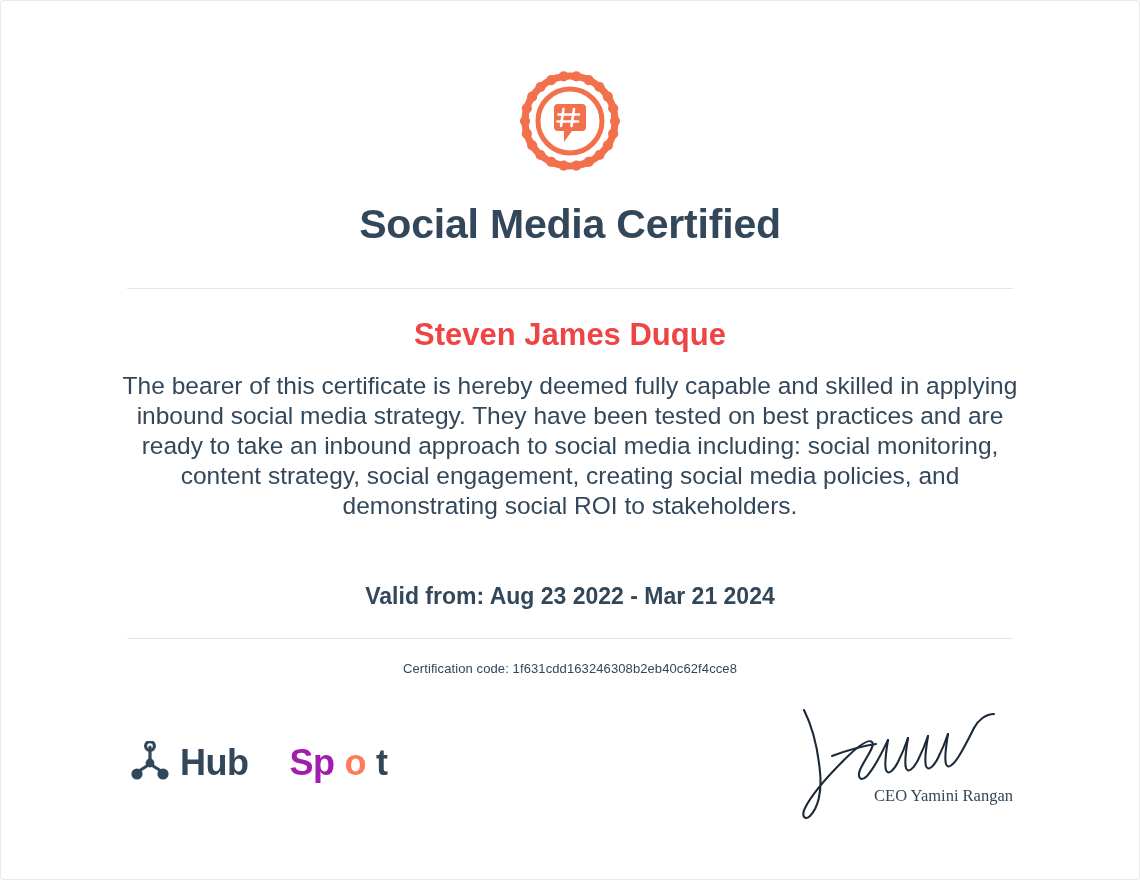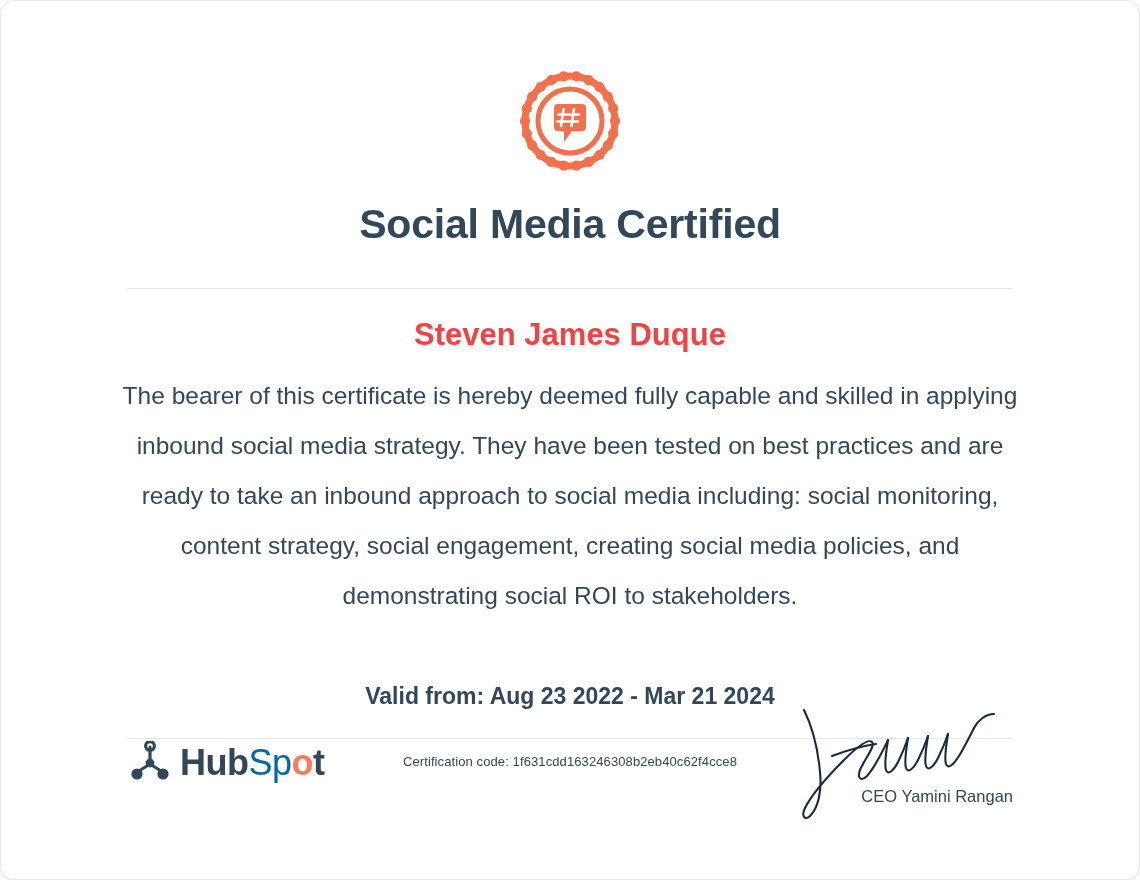--- a/index.html
+++ b/index.html
@@ -12,21 +12,21 @@
     height: 880px;
     font-family: "Liberation Sans", sans-serif;
     -webkit-font-smoothing: antialiased;
   }
   .certificate {
     position: relative;
     box-sizing: border-box;
     width: 1140px;
     height: 880px;
     background: #ffffff;
-    border-radius: 14px;
+    border-radius: 4px;
     border: 1px solid #e8eaed;
     box-shadow: 0 1px 4px rgba(0,0,0,0.10);
     overflow: hidden;
     display: flex;
     flex-direction: column;
     align-items: center;
   }
 
   
   .seal-wrap {
@@ -68,38 +68,38 @@
     color: #ef4444;
     text-align: center;
   }
 
   
   .description {
     margin-top: 18px;
     width: 900px;
     text-align: center;
     font-size: 24.5px;
-    line-height: 50px;
+    line-height: 30px;
     color: #33475b;
     font-weight: 400;
   }
 
   
   .validity {
     margin-top: 62px;
     font-size: 23px;
     font-weight: 700;
     color: #33475b;
     text-align: center;
     margin-bottom: 28px;
   }
 
   
   .cert-code {
-    margin-top: 15px;
+    margin-top: 22px;
     font-size: 13px;
     color: #33475b;
     text-align: right;
     letter-spacing: 0.1px;
   }
 
   
   .footer {
     position: absolute;
     left: 0;
@@ -117,28 +117,30 @@
     align-items: center;
     gap: 0px;
   }
   .brand .wordmark {
     font-size: 36px;
     color: #33475b;
     font-weight: 400;
     letter-spacing: -0.5px;
     display: flex;
     align-items: baseline;
+    gap: 10px;
   }
   .brand .hub {
     font-weight: 700;
     color: #33475b;
   }
   .brand .sp {
-    font-weight: 400;
-    color: #0369a1;
+    font-weight: 700;
+    color: #a21caf;
+    margin-left: 31px;
   }
   .brand .orange {
     color: #ff7a59;
     font-weight: 700;
   }
   .brand .t {
     font-weight: 700;
     color: #33475b;
   }
   .brand .academy {
@@ -162,20 +164,21 @@
   .signature-svg {
     display: block;
   }
   .ceo-name {
     position: absolute;
     right: 0;
     bottom: 16px;
     font-size: 16.5px;
     color: #33475b;
     white-space: nowrap;
+    font-family: Liberation Serif, serif;
   }
 </style>
 </head>
 <body>
 
 <div class="certificate">
 
   <div class="seal-wrap">
     <svg width="116" height="116" viewBox="0 0 116 116" aria-hidden="true">
       <g transform="translate(58,58)">

